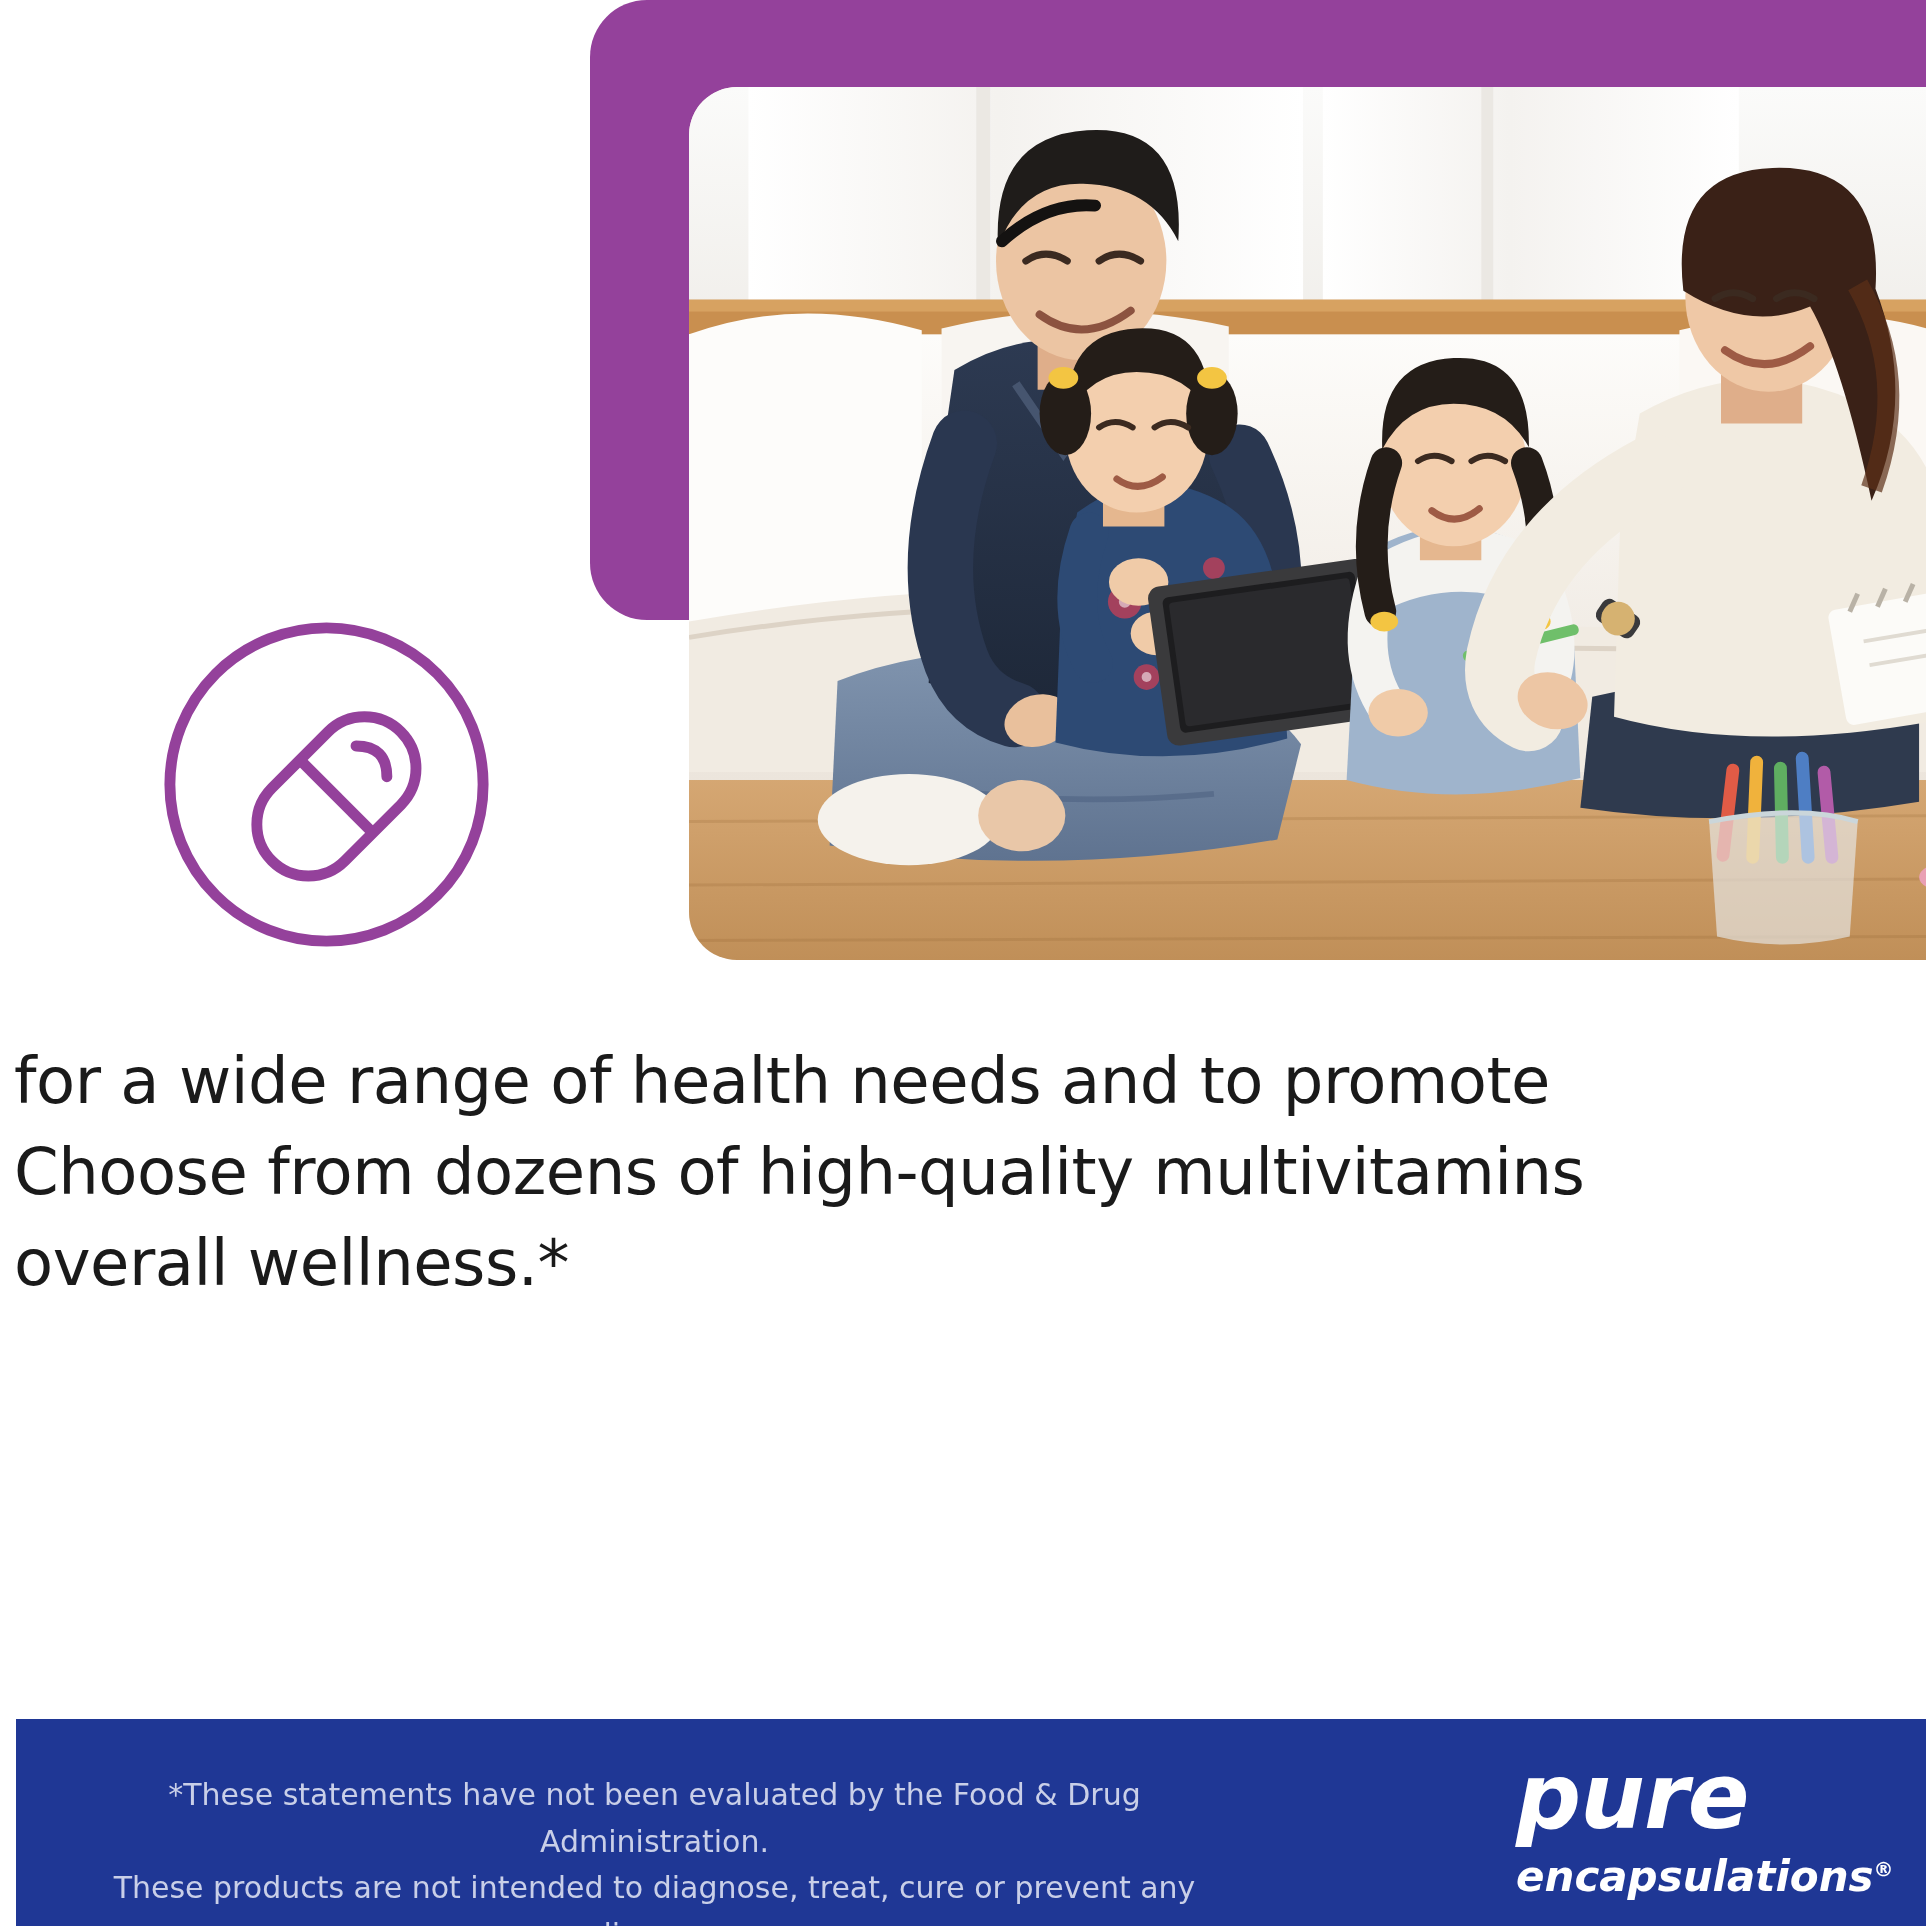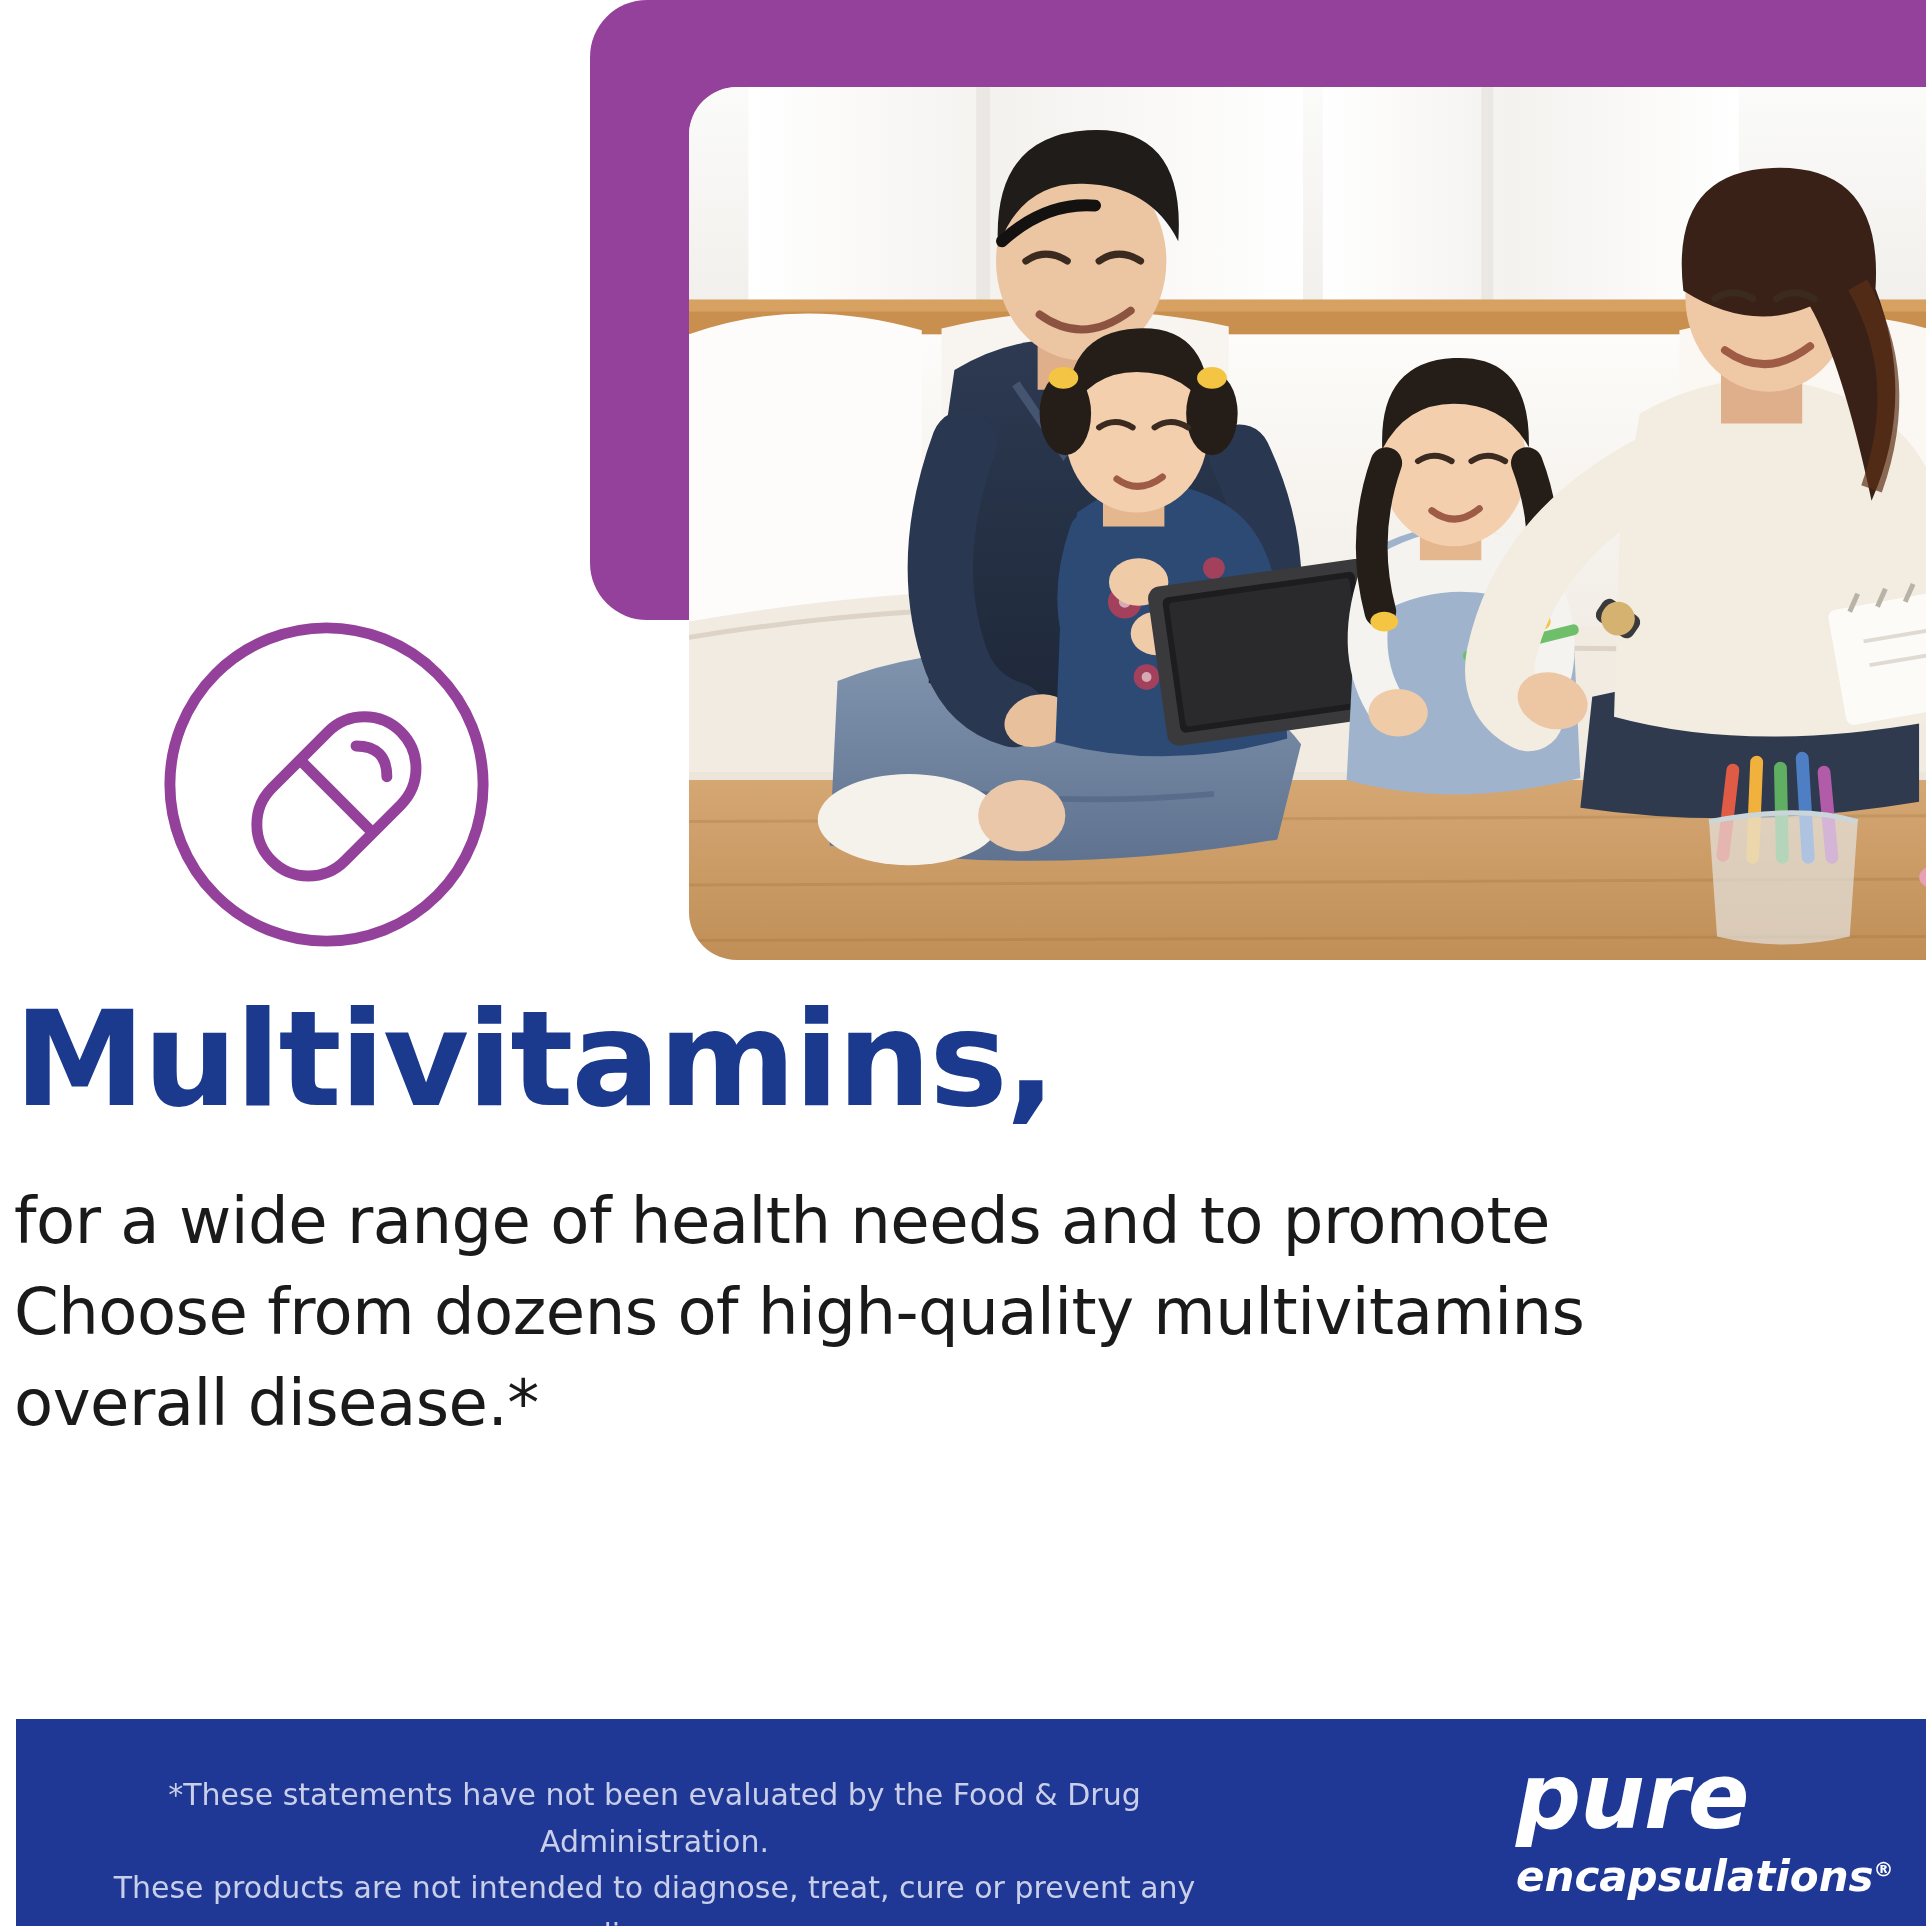--- a/index.html
+++ b/index.html
@@ -348,26 +348,25 @@
     <g transform="rotate(45 180 182)">
       <rect x="128" y="90" width="104" height="184" rx="52" ry="52" fill="none" stroke="#94419b" stroke-width="11"></rect>
       <line x1="128" y1="182" x2="232" y2="182" stroke="#94419b" stroke-width="11"></line>
       <path d="M158 132 q22 -22 44 0" fill="none" stroke="#94419b" stroke-width="11" stroke-linecap="round"></path>
     </g>
   </svg>
 </div>
 
 <div class="text-block">
   <h1 class="headline">
-    <span class="l1">Multivitamins,</span>
   </h1>
   <p class="subcopy">
     <span class="ln">for a wide range of health needs and to promote</span>
     <span class="ln">Choose from dozens of high-quality multivitamins</span>
-    <span class="ln">overall disease.*</span>
+    <span class="ln">overall wellness.*</span>
   </p>
 </div>
 
 <div class="footer">
   <div class="disclaimer">
     <span class="ln">*These statements have not been evaluated by the Food &amp; Drug Administration.</span>
     <span class="ln">These products are not intended to diagnose, treat, cure or prevent any disease.</span>
   </div>
   <div class="brand-logo">
     <span class="brand-mark">pure</span>

